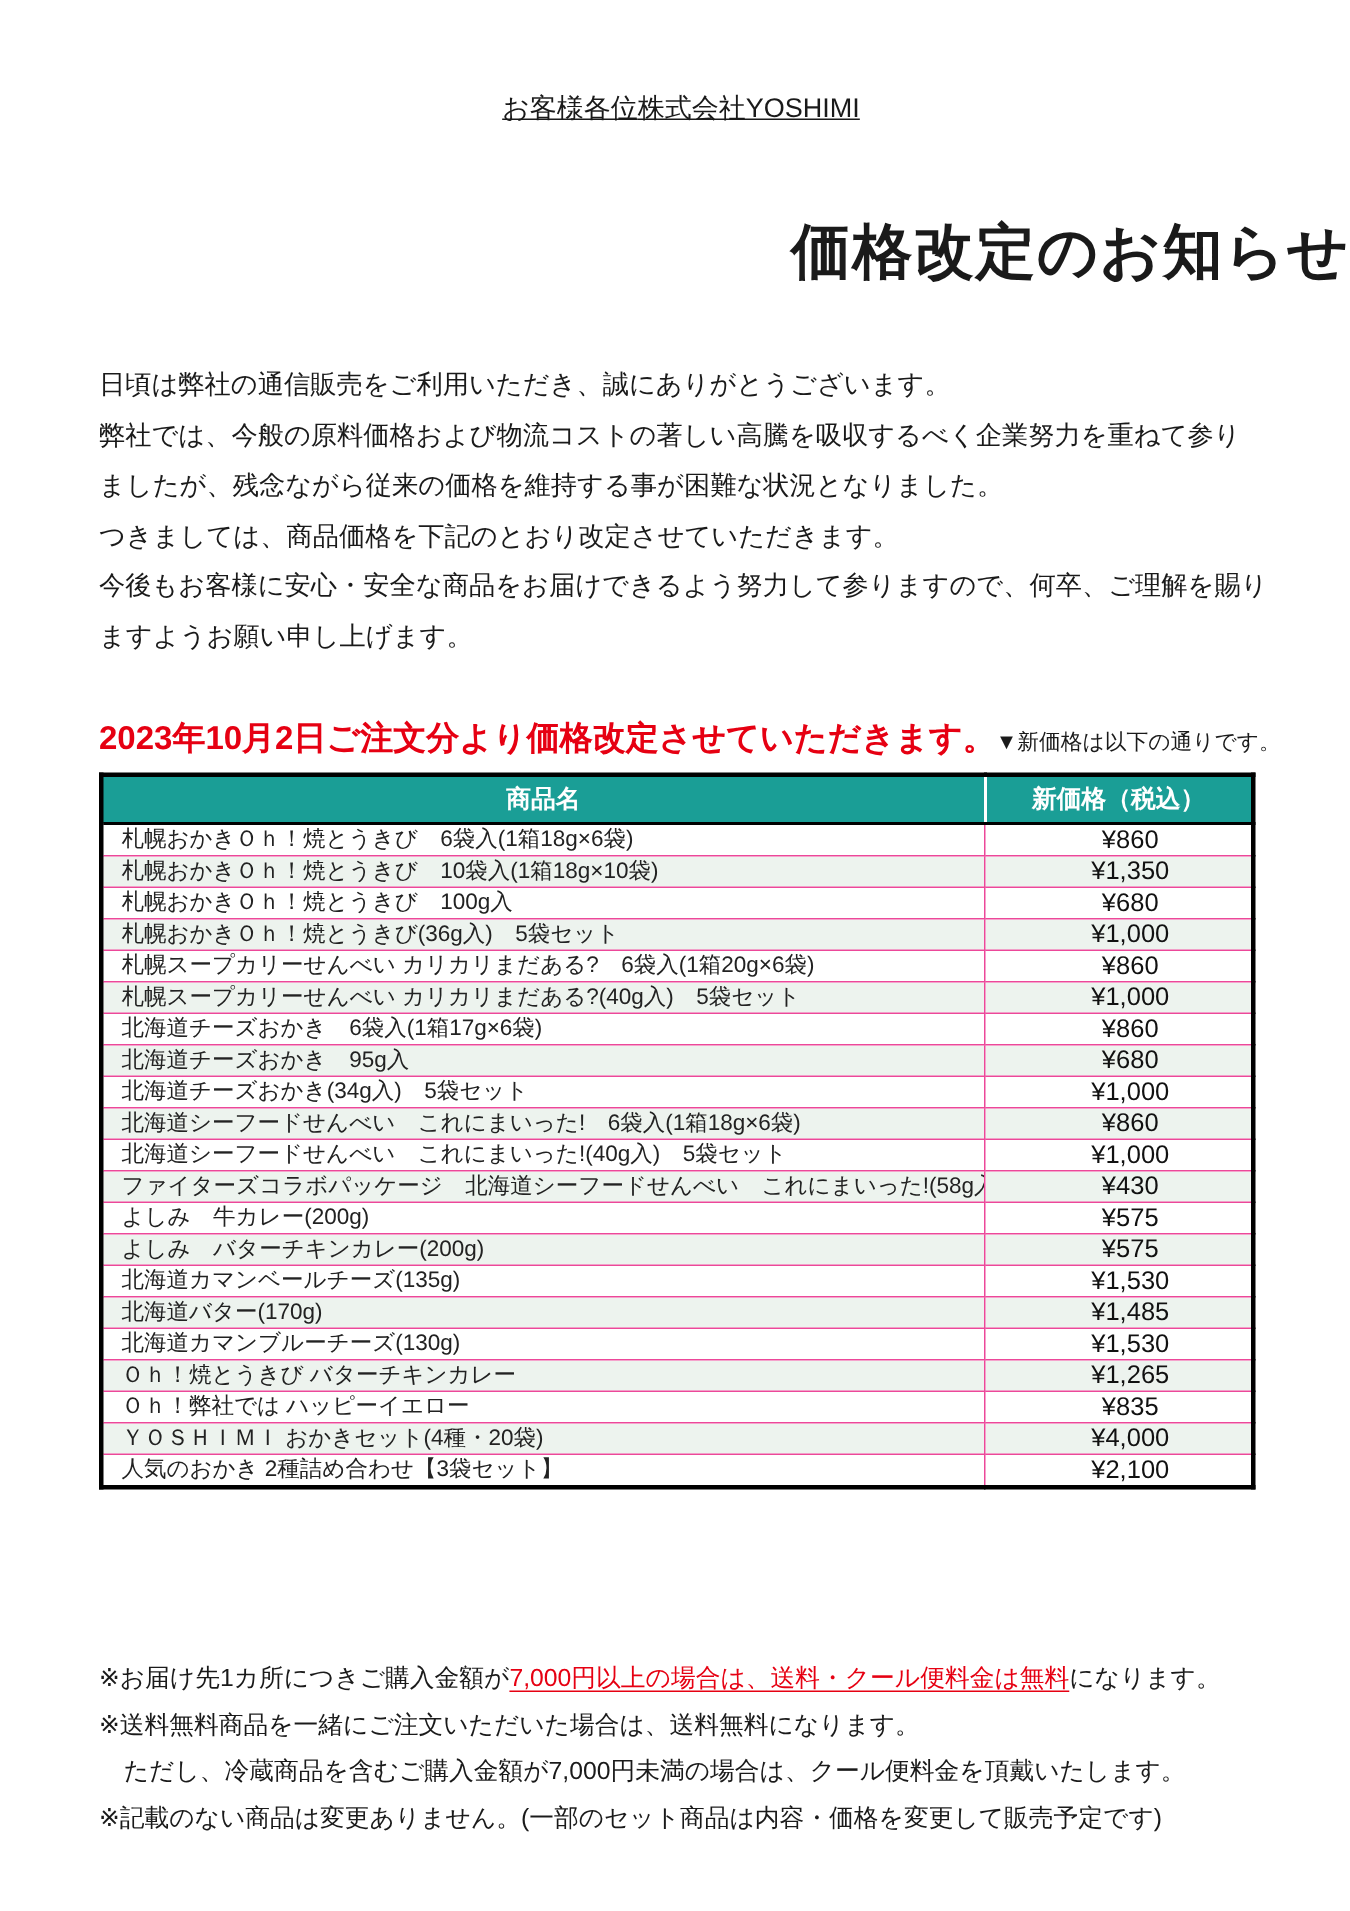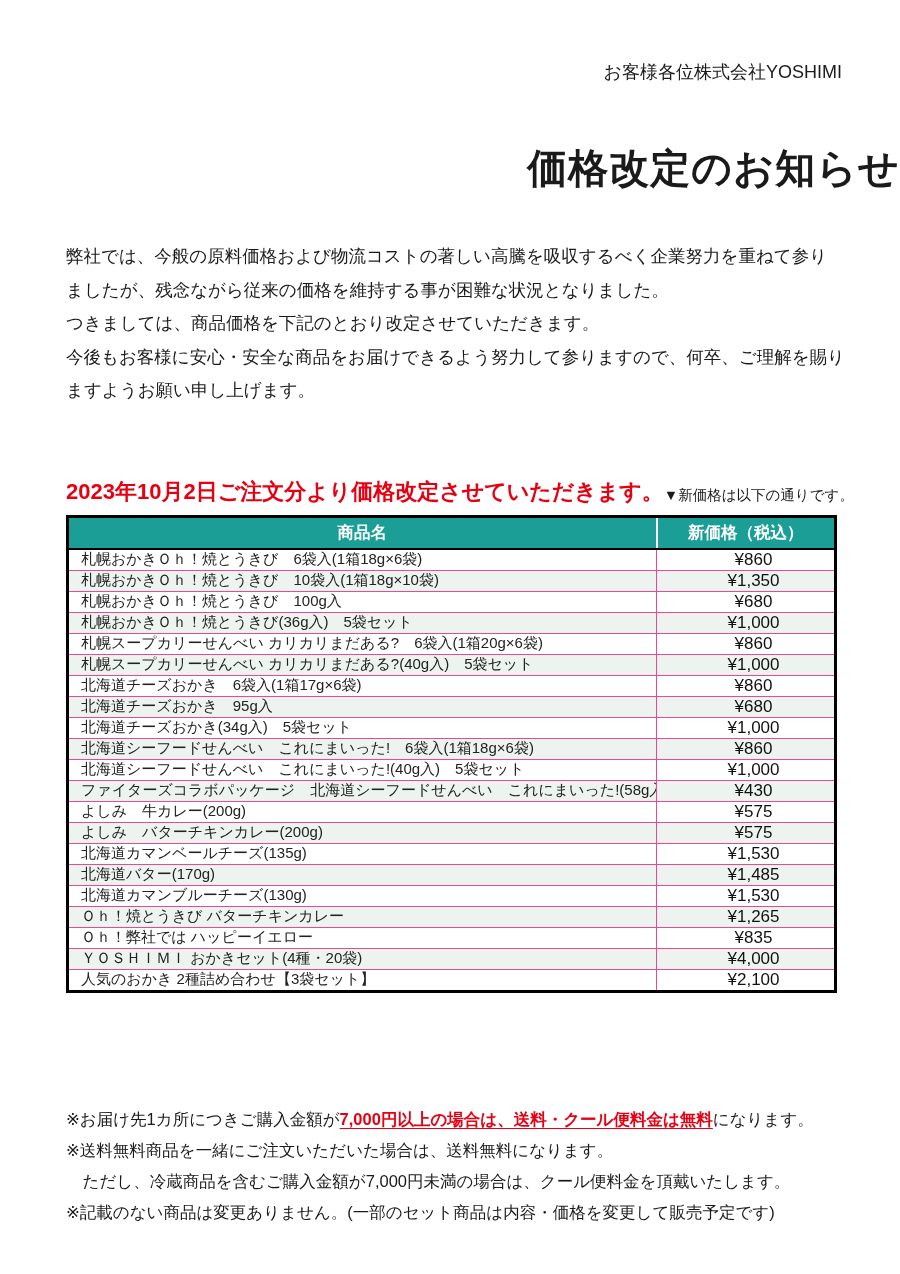--- a/index.html
+++ b/index.html
@@ -18,23 +18,24 @@
     overflow: hidden;
     font-family: "Liberation Sans", "DejaVu Sans", sans-serif;
     color: #1a1a1a;
   }
   .doc-header {
     position: absolute;
     top: 62px;
     left: 66px;
     right: 58px;
     display: flex;
-    justify-content: flex-end;
+    justify-content: center;
     font-size: 18px;
     line-height: 20px;
+    text-decoration: underline;
   }
   .doc-title {
     position: absolute;
     top: 146px;
     left: 0;
     right: 0;
     text-align: right;
     font-size: 40px;
     font-weight: bold;
     line-height: 44px;
@@ -114,38 +115,39 @@
   .notes {
     position: absolute;
     top: 1104px;
     left: 66px;
     right: 40px;
     font-size: 16.5px;
     line-height: 31px;
   }
   .note-highlight {
     color: var(--red);
-    font-weight: bold;
+    font-weight: normal;
     text-decoration: underline;
     text-underline-offset: 3px;
   }
 </style>
 </head>
 <body>
 
 <div class="page">
 
   <div class="doc-header">
     <span>お客様各位</span>
     <span>株式会社YOSHIMI</span>
   </div>
 
   <div class="doc-title">価格改定のお知らせ</div>
 
   <div class="body-text">
+    <div>日頃は弊社の通信販売をご利用いただき、誠にありがとうございます。</div>
     <div>弊社では、今般の原料価格および物流コストの著しい高騰を吸収するべく企業努力を重ねて参り</div>
     <div>ましたが、残念ながら従来の価格を維持する事が困難な状況となりました。</div>
     <div>つきましては、商品価格を下記のとおり改定させていただきます。</div>
     <div>今後もお客様に安心・安全な商品をお届けできるよう努力して参りますので、何卒、ご理解を賜り</div>
     <div>ますようお願い申し上げます。</div>
   </div>
 
   <div class="notice-row">
     <span class="notice-headline">2023年10月2日ご注文分より価格改定させていただきます。</span>
     <span class="notice-sub">▼新価格は以下の通りです。</span>

